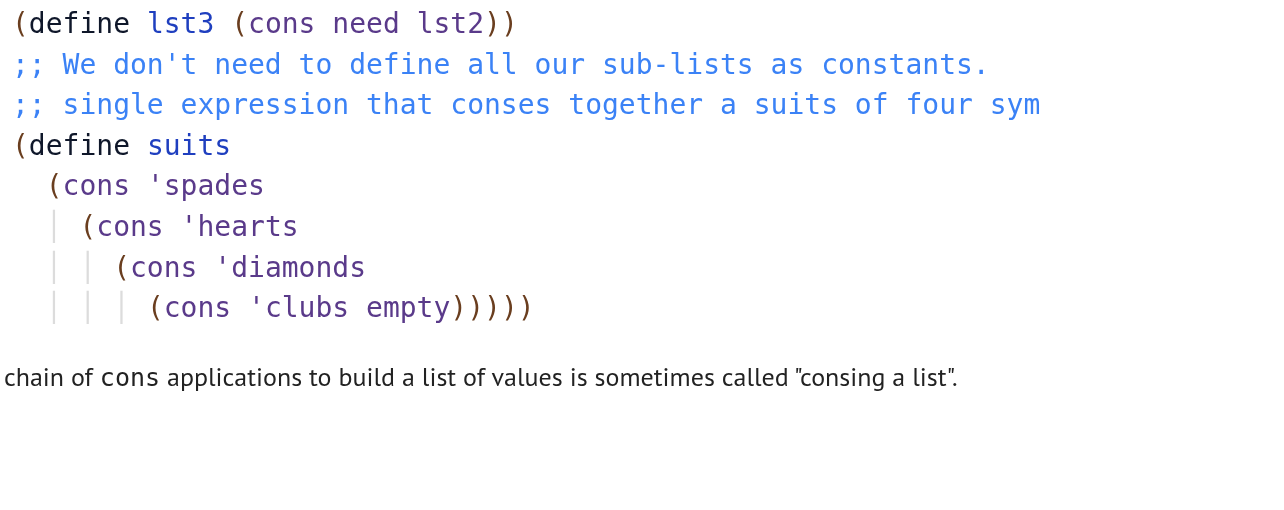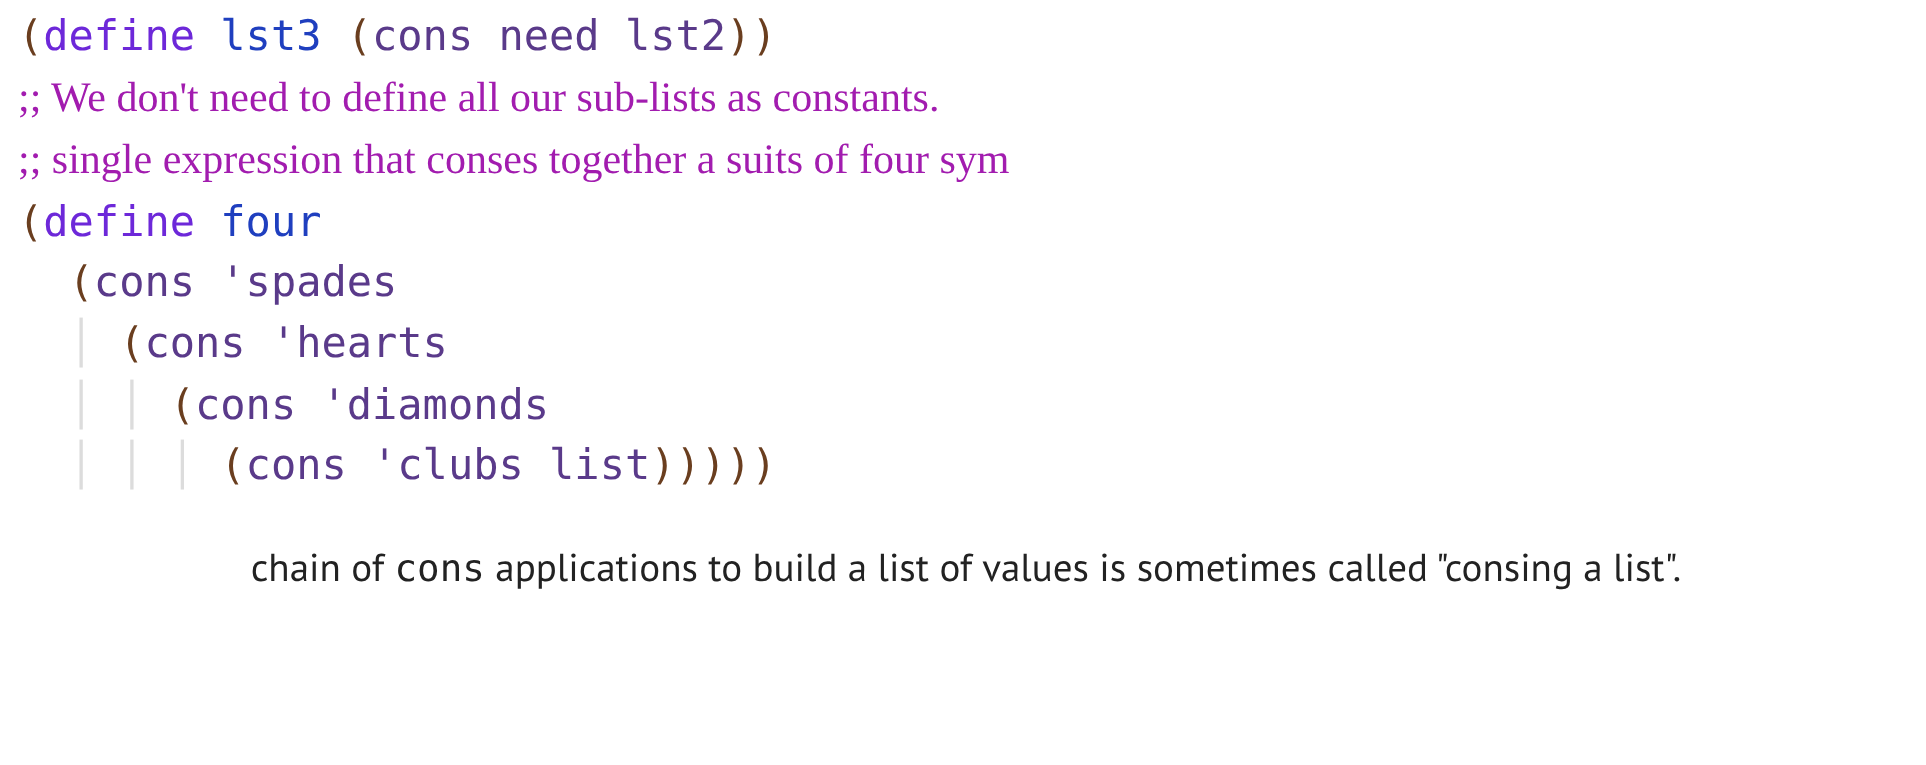--- a/index.html
+++ b/index.html
@@ -13,45 +13,44 @@
   }
   .code-block {
     font-family: "Consolas", "Menlo", "DejaVu Sans Mono", monospace;
     font-size: 28px;
     line-height: 1.45;
     white-space: pre;
     padding: 4px 0 0 12px;
     color: #1a1a1a;
   }
   .paren   { color: #6a3e1f; }
-  .keyword { color: #6d28d9; }
+  .keyword { color: #0f172a; }
   .def-name{ color: #1f3fbf; text-align: center; }
   .ident   { color: #5a3a8a; }
-  .comment { color: #a21caf; font-family: Liberation Serif, serif; }
+  .comment { color: #3b82f6; }
   .indent-guide {
     color: #dcdcdc;
   }
   .prose {
     font-size: 26px;
     line-height: 1.5;
     color: #222;
     padding: 28px 0 0 4px;
     font-family: "Segoe UI", "PT Sans", "Helvetica Neue", Arial, sans-serif;
-    text-align: center;
   }
   .prose .mono {
     font-family: "Consolas", "Menlo", "DejaVu Sans Mono", monospace;
     font-size: 25px;
   }
 </style>
 </head>
 <body>
 
 <div class="code-block"><span><span class="paren">(</span><span class="keyword">define</span><span> </span><span class="def-name">lst3</span><span> </span><span class="paren">(</span><span class="ident">cons</span><span> </span><span class="ident">need</span><span> </span><span class="ident">lst2</span><span class="paren">))</span></span>
 <span class="comment">;; We don't need to define all our sub-lists as constants.</span>
 <span class="comment">;; single expression that conses together a suits of four sym</span>
-<span><span class="paren">(</span><span class="keyword">define</span><span> </span><span class="def-name">four</span></span>
+<span><span class="paren">(</span><span class="keyword">define</span><span> </span><span class="def-name">suits</span></span>
 <span><span>  </span><span class="paren">(</span><span class="ident">cons</span><span> </span><span class="ident">'spades</span></span>
 <span><span>  </span><span class="indent-guide">│ </span><span class="paren">(</span><span class="ident">cons</span><span> </span><span class="ident">'hearts</span></span>
 <span><span>  </span><span class="indent-guide">│ │ </span><span class="paren">(</span><span class="ident">cons</span><span> </span><span class="ident">'diamonds</span></span>
-<span><span>  </span><span class="indent-guide">│ │ │ </span><span class="paren">(</span><span class="ident">cons</span><span> </span><span class="ident">'clubs</span><span> </span><span class="ident">list</span><span class="paren">)))))</span></span></div>
+<span><span>  </span><span class="indent-guide">│ │ │ </span><span class="paren">(</span><span class="ident">cons</span><span> </span><span class="ident">'clubs</span><span> </span><span class="ident">empty</span><span class="paren">)))))</span></span></div>
 
 <div class="prose"><span>chain of </span><span class="mono">cons</span><span> applications to build a list of values is sometimes called "consing a list".</span></div>
 
 </body></html>

